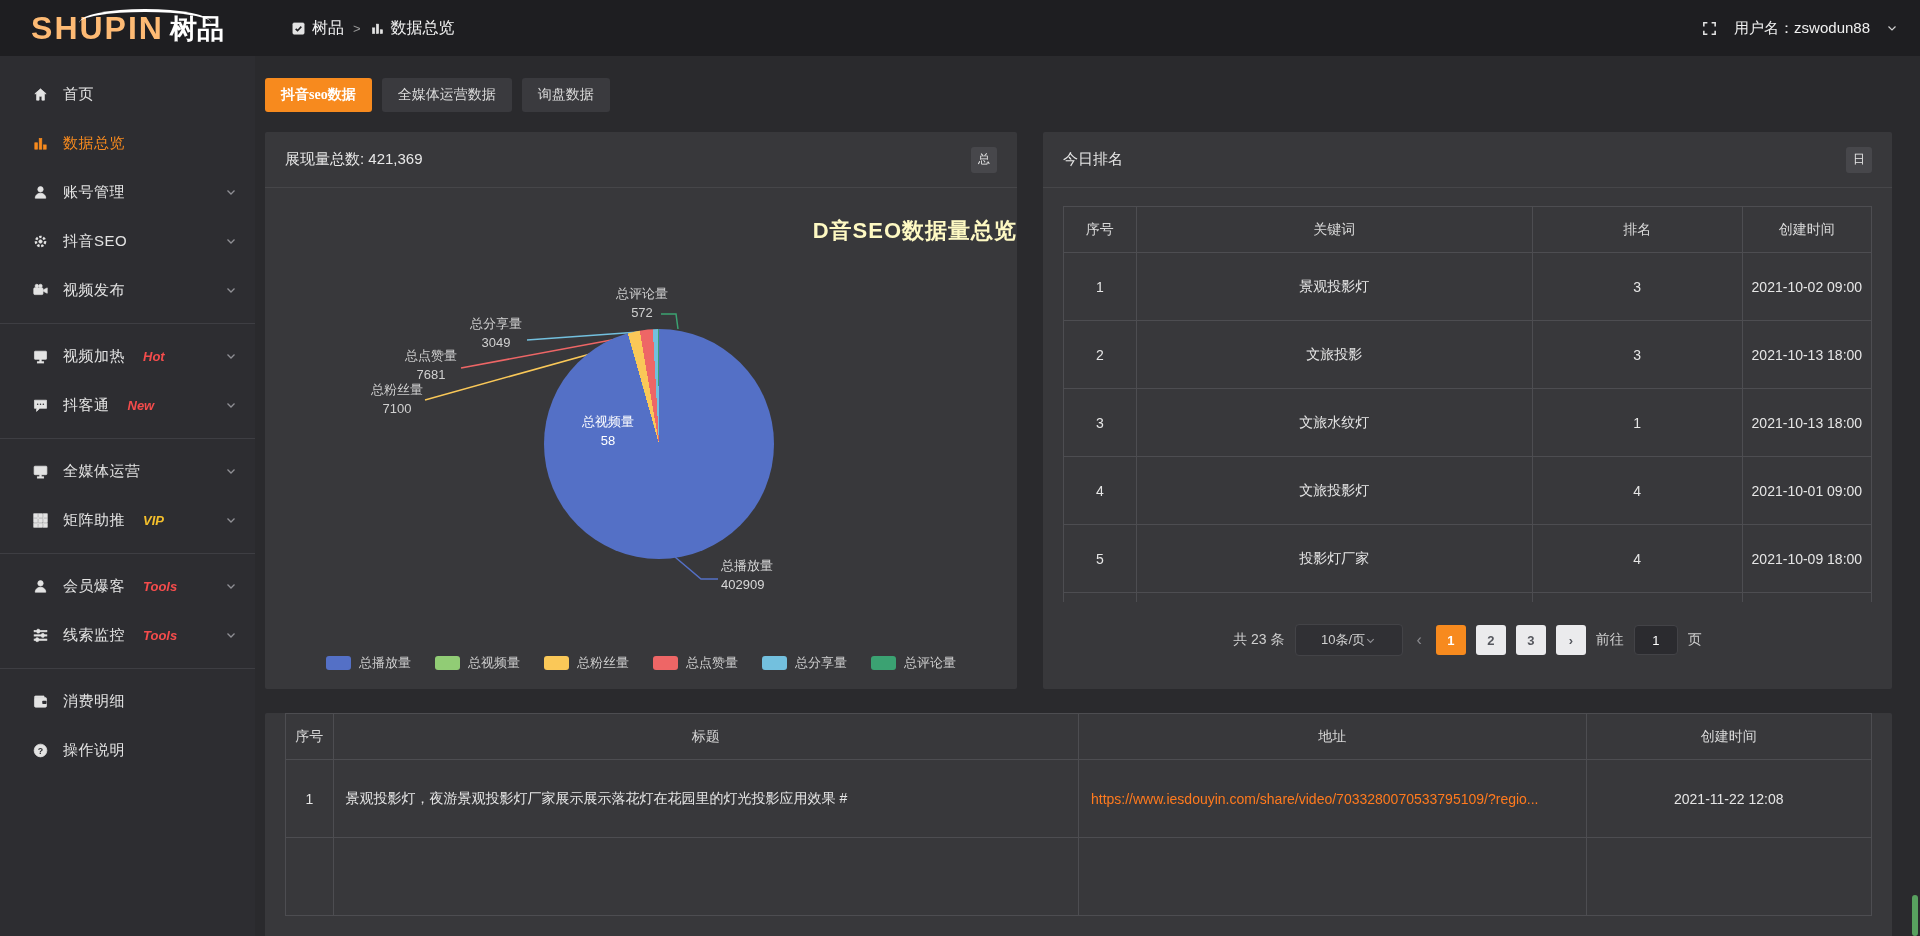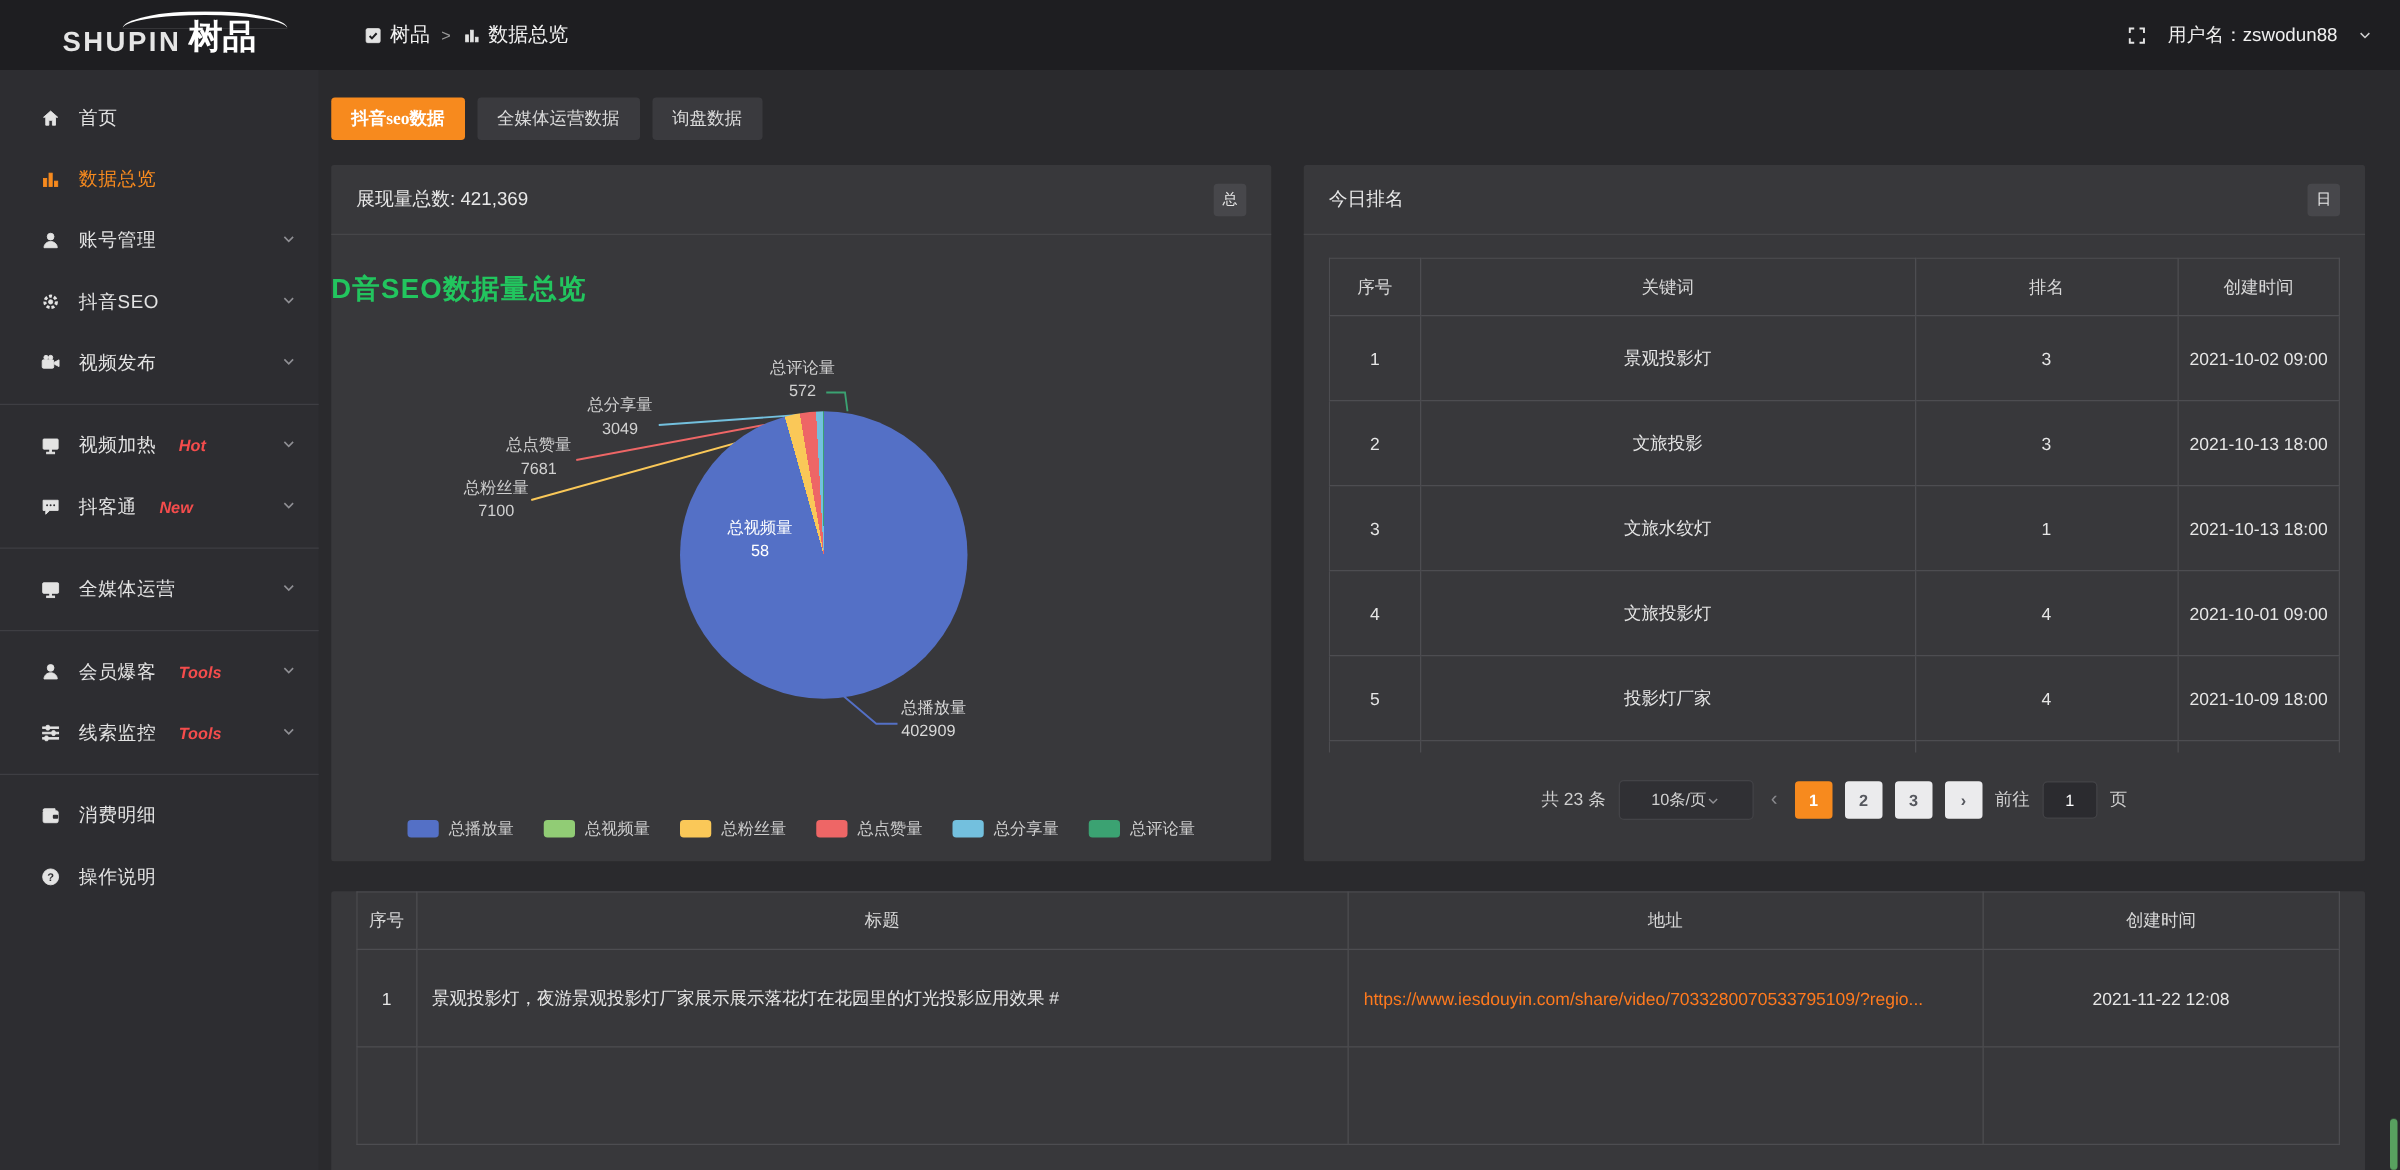--- a/index.html
+++ b/index.html
@@ -6,21 +6,21 @@
   html,body { width:1920px; height:936px; overflow:hidden; background:#2a2a2d;
     font-family:"Liberation Sans","DejaVu Sans",sans-serif; color:#e3e3e3; }
   .page { width:1920px; height:936px; display:flex; flex-direction:column; }
 
   
   .hdr { height:56px; background:#1e1e21; display:flex; align-items:center; flex:0 0 56px; }
   .logo { width:255px; display:flex; align-items:flex-end; justify-content:center; gap:6px; padding-bottom:6px; }
   .logo-arc { position:absolute; top:6px; left:48px; width:132px; height:14px;
     border-top:3px solid #fff; border-radius:50% 50% 0 0 / 100% 100% 0 0; }
   .logo-wrap { position:relative; height:44px; display:flex; align-items:flex-end; }
-  .logo-en { font-size:22px; font-weight:bold; letter-spacing:2px; color:#e5e5e5;text-align:center; }
+  .logo-en { font-size:32px; font-weight:bold; letter-spacing:2px; color:#fdba74;text-align:center; }
   .logo-cn { font-size:27px; font-weight:bold; color:#fff; margin-left:6px; }
   .crumb { display:flex; align-items:center; gap:9px; margin-left:36px; font-size:16px; color:#f2f2f2; }
   .crumb .sep { color:#9a9a9a; font-size:13px; }
   .crumb-item { display:flex; align-items:center; gap:6px; }
   .hdr-right { margin-left:auto; display:flex; align-items:center; gap:16px; padding-right:22px; font-size:15px; color:#f0f0f0; }
   .icon { display:inline-flex; }
 
   
   .main { flex:1; display:flex; min-height:0; }
   .sidebar { width:255px; background:#2d2d31; flex:0 0 255px; padding-top:14px; }
@@ -43,22 +43,22 @@
   .panels-row { margin-top:20px; display:flex; gap:26px; height:557px; }
   .panel { background:#38383b; border-radius:2px; }
   .panel-hd { height:56px; display:flex; align-items:center; justify-content:space-between;
     padding:0 20px; border-bottom:1px solid #464649; font-size:15px; color:#e8e8e8; }
   .corner-badge { width:26px; height:26px; background:#47474b; color:#e8e8e8; border-radius:3px;
     display:flex; align-items:center; justify-content:center; font-size:12px; cursor:pointer; }
 
   
   .left-panel { width:752px; flex:0 0 752px; }
   .chart-area { position:relative; width:752px; height:500px; }
-  .chart-title { position:absolute; top:28px; width:100%; text-align:left;
-    font-size:22px; font-weight:bold; color:#22c55e; letter-spacing:1px; }
+  .chart-title { position:absolute; top:28px; width:100%; text-align:right;
+    font-size:22px; font-weight:bold; color:#fef9c3; letter-spacing:1px; }
   .pie { position:absolute; left:279px; top:141px; width:230px; height:230px; border-radius:50%; }
   .lines-svg { position:absolute; left:0; top:0; width:752px; height:500px; pointer-events:none; }
   .callout { position:absolute; font-size:13px; color:#d0d0d0; line-height:19px; text-align:center; }
   .callout .val { display:block; }
   .legend { position:absolute; bottom:16px; width:100%; display:flex; justify-content:center; gap:24px; }
   .lg-item { display:flex; align-items:center; gap:8px; font-size:13px; color:#cfcfcf; cursor:pointer; }
   .lg-swatch { width:25px; height:14px; border-radius:3px; }
 
   
   table { border-collapse:collapse; table-layout:fixed; }
@@ -241,20 +241,40 @@
         <div class="side-div"></div>
         <div class="side-item">
           <span class="icon">
             <svg class="ic" width="17" height="17" viewBox="0 0 24 24">
               <rect x="3" y="4.5" width="18" height="12" rx="1.2"></rect>
               <rect x="11" y="16.5" width="2" height="3"></rect>
               <rect x="7.5" y="19.5" width="9" height="1.8"></rect>
             </svg>
           </span>
           <span class="lbl">全媒体运营</span>
+          <span class="chev"><svg width="12" height="12" viewBox="0 0 24 24" fill="none" stroke="#8f8f94" stroke-width="2.6">
+              <path d="M5 9l7 7 7-7"></path>
+            </svg></span>
+        </div>
+        <div class="side-item">
+          <span class="icon">
+            <svg class="ic" width="17" height="17" viewBox="0 0 24 24">
+              <rect x="2.5" y="2.5" width="5.6" height="5.6"></rect>
+              <rect x="9.2" y="2.5" width="5.6" height="5.6"></rect>
+              <rect x="15.9" y="2.5" width="5.6" height="5.6"></rect>
+              <rect x="2.5" y="9.2" width="5.6" height="5.6"></rect>
+              <rect x="9.2" y="9.2" width="5.6" height="5.6"></rect>
+              <rect x="15.9" y="9.2" width="5.6" height="5.6"></rect>
+              <rect x="2.5" y="15.9" width="5.6" height="5.6"></rect>
+              <rect x="9.2" y="15.9" width="5.6" height="5.6"></rect>
+              <rect x="15.9" y="15.9" width="5.6" height="5.6"></rect>
+            </svg>
+          </span>
+          <span class="lbl">矩阵助推</span>
+          <span class="badge-tag badge-yellow">VIP</span>
           <span class="chev"><svg width="12" height="12" viewBox="0 0 24 24" fill="none" stroke="#8f8f94" stroke-width="2.6">
               <path d="M5 9l7 7 7-7"></path>
             </svg></span>
         </div>
         <div class="side-div"></div>
         <div class="side-item">
           <span class="icon">
             <svg class="ic" width="17" height="17" viewBox="0 0 24 24">
               <circle cx="12" cy="7.5" r="3.8"></circle>
               <path d="M4.5 20c0-4.1 3.4-7 7.5-7s7.5 2.9 7.5 7z"></path>

